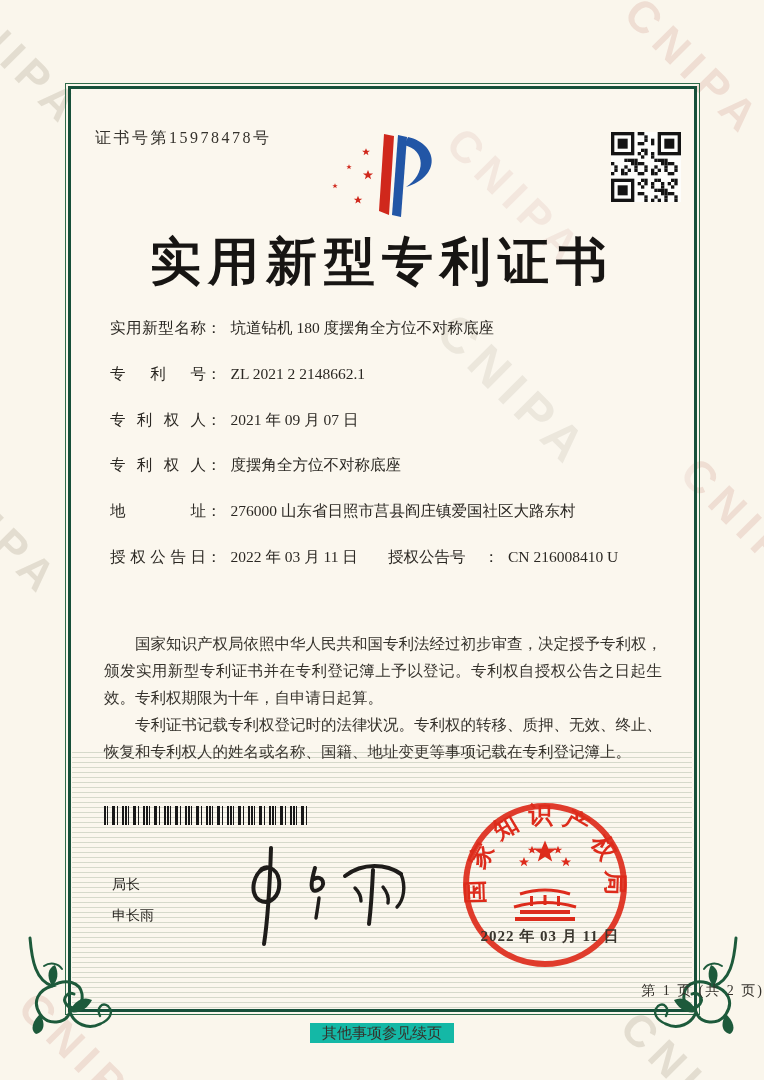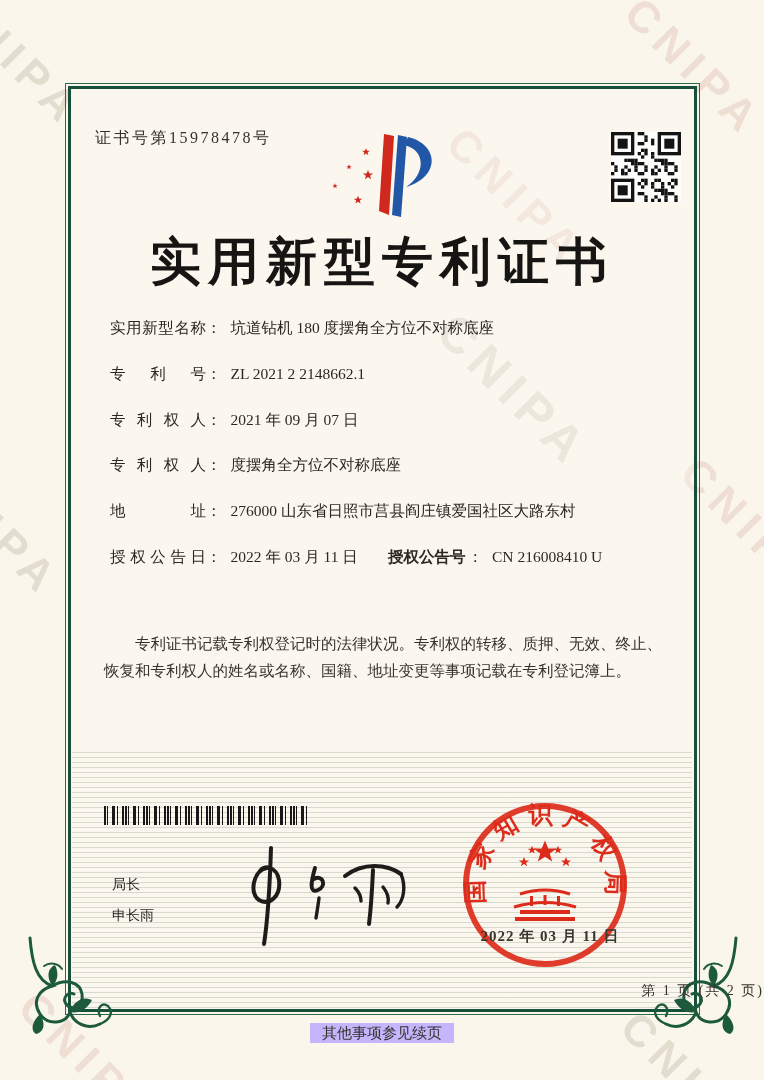--- a/index.html
+++ b/index.html
@@ -38,42 +38,42 @@
   .logo{position:absolute;left:322px;top:112px;z-index:2;}
   .qr{position:absolute;left:611px;top:132px;width:70px;height:70px;z-index:2;background:#fdfdfb;}
   .title{position:absolute;left:0;top:228px;width:100%;z-index:2;text-align:center;
          font-size:51px;font-weight:bold;letter-spacing:7px;color:#171513;}
   
   .rows{position:absolute;left:110px;top:318px;width:562px;z-index:2;font-size:15.5px;color:#2b2823;}
   .row{position:relative;height:45.8px;}
   .lbl{display:inline-block;width:96px;text-align:justify;text-align-last:justify;text-justify:inter-character;vertical-align:top;}
   .colon{margin-right:9px;}
   .pair2{position:absolute;left:278px;top:0;}
-  .pair2 .lbl2{margin-right:2px;font-weight:bold;}
+  .pair2 .lbl2{margin-right:18px;}
   
   .paras{position:absolute;left:104px;top:630px;width:558px;z-index:2;
          font-size:15.5px;line-height:27px;text-align:justify;color:#36332d;}
   .paras p{margin:0;text-indent:2em;}
   
   .barcode{position:absolute;left:104px;top:806px;width:207px;height:19px;z-index:2;
     background:repeating-linear-gradient(90deg,
       #181818 0 2px, rgba(0,0,0,0) 2px 3px,
       #181818 3px 4px, rgba(0,0,0,0) 4px 8px,
       #181818 8px 11px, rgba(0,0,0,0) 11px 13px,
       #181818 13px 14px, rgba(0,0,0,0) 14px 18px,
       #181818 18px 20px, rgba(0,0,0,0) 20px 21px);}
   .dir{position:absolute;left:112px;top:869px;z-index:2;font-size:14px;line-height:31px;color:#2b2823;}
   .sig{position:absolute;left:215px;top:840px;z-index:2;}
   .seal{position:absolute;left:460px;top:800px;z-index:2;}
   .sealdate{position:absolute;left:468px;top:927px;width:164px;z-index:3;text-align:center;
             font-size:15px;font-weight:bold;letter-spacing:1px;color:#3a362e;}
   .pgno{position:absolute;left:0;top:982px;width:100%;z-index:2;text-align:right;
         font-size:14px;letter-spacing:2px;color:#35322c;}
   .contnote{position:absolute;left:0;top:1024px;width:100%;z-index:2;text-align:center;font-size:15px;color:#35322c;}
-  .contnote span{background:#c4b5fd;padding:2px 12px;}
+  .contnote span{background:#14b8a6;padding:2px 12px;}
 </style>
 </head>
 <body>
 
 <div class="page">
 
   <div class="wm wm-grey wm1">CNIPA</div>
   <div class="wm wm-pink wm2">CNIPA</div>
   <div class="wm wm-pink wm3">CNIPA</div>
   <div class="wm wm-grey wm4">CNIPA</div>
@@ -257,20 +257,21 @@
     </div>
     <div class="row">
       <span class="lbl">授权公告日</span><span class="colon">：</span><span class="val">2022 年 03 月 11 日</span>
       <span class="pair2">
         <span class="lbl2">授权公告号</span><span class="colon">：</span><span class="val">CN 216008410 U</span>
       </span>
     </div>
   </div>
 
   <div class="paras">
+    <p>国家知识产权局依照中华人民共和国专利法经过初步审查，决定授予专利权，颁发实用新型专利证书并在专利登记簿上予以登记。专利权自授权公告之日起生效。专利权期限为十年，自申请日起算。</p>
     <p>专利证书记载专利权登记时的法律状况。专利权的转移、质押、无效、终止、恢复和专利权人的姓名或名称、国籍、地址变更等事项记载在专利登记簿上。</p>
   </div>
 
   <div class="barcode"></div>
 
   <div class="dir">
     <div>局长</div>
     <div>申长雨</div>
   </div>
 

